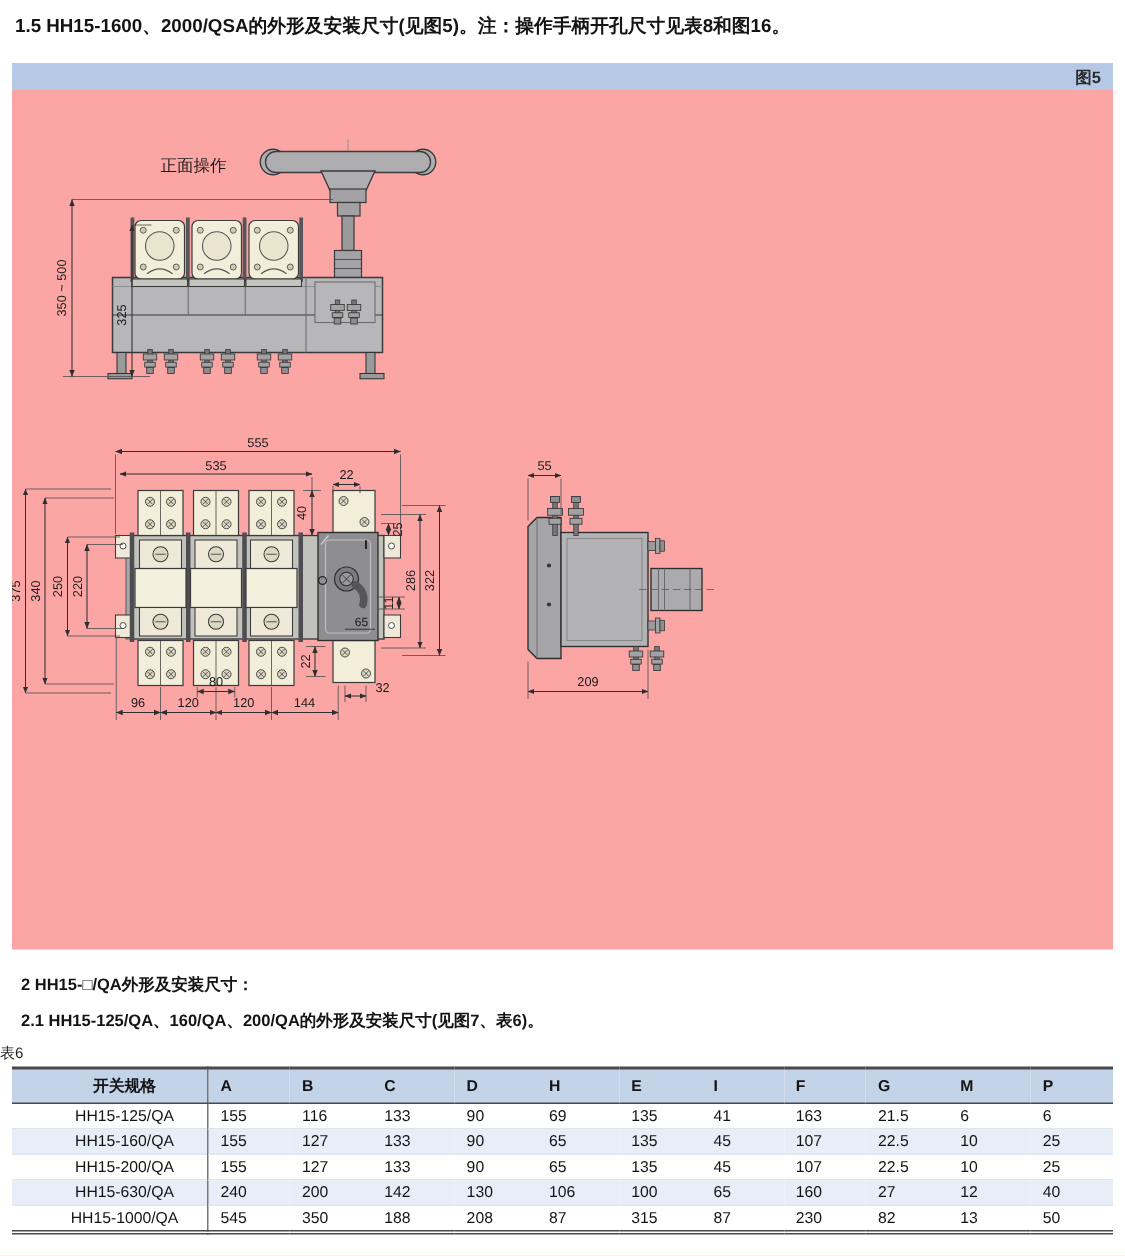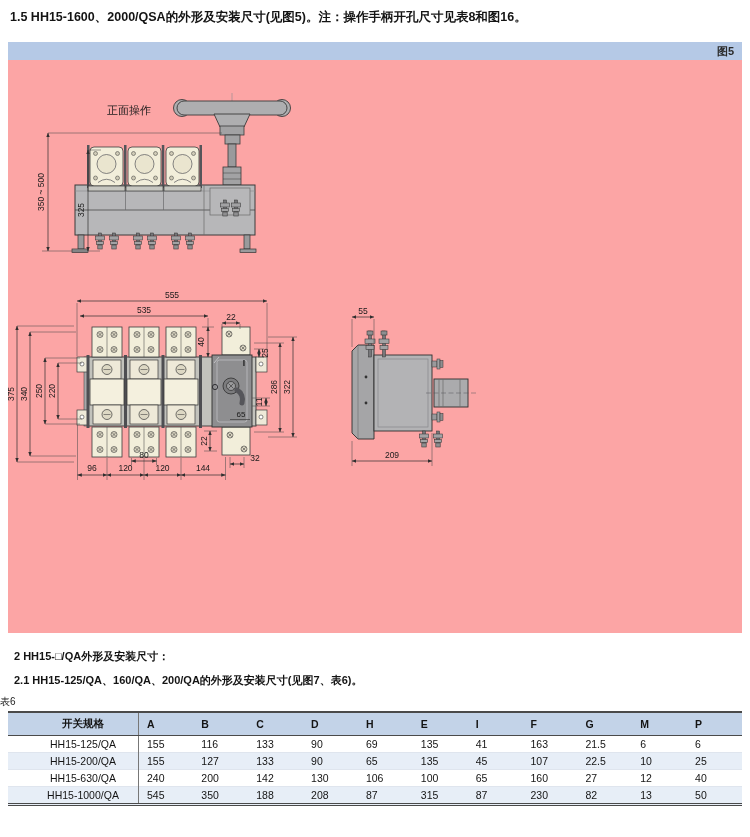--- a/index.html
+++ b/index.html
@@ -344,20 +344,34 @@
           <td>90</td>
           <td>69</td>
           <td>135</td>
           <td>41</td>
           <td>163</td>
           <td>21.5</td>
           <td>6</td>
           <td>6</td>
         </tr>
         <tr>
+          <td class="c0">HH15-160/QA</td>
+          <td>155</td>
+          <td>127</td>
+          <td>133</td>
+          <td>90</td>
+          <td>65</td>
+          <td>135</td>
+          <td>45</td>
+          <td>107</td>
+          <td>22.5</td>
+          <td>10</td>
+          <td>25</td>
+        </tr>
+        <tr>
           <td class="c0">HH15-200/QA</td>
           <td>155</td>
           <td>127</td>
           <td>133</td>
           <td>90</td>
           <td>65</td>
           <td>135</td>
           <td>45</td>
           <td>107</td>
           <td>22.5</td>

